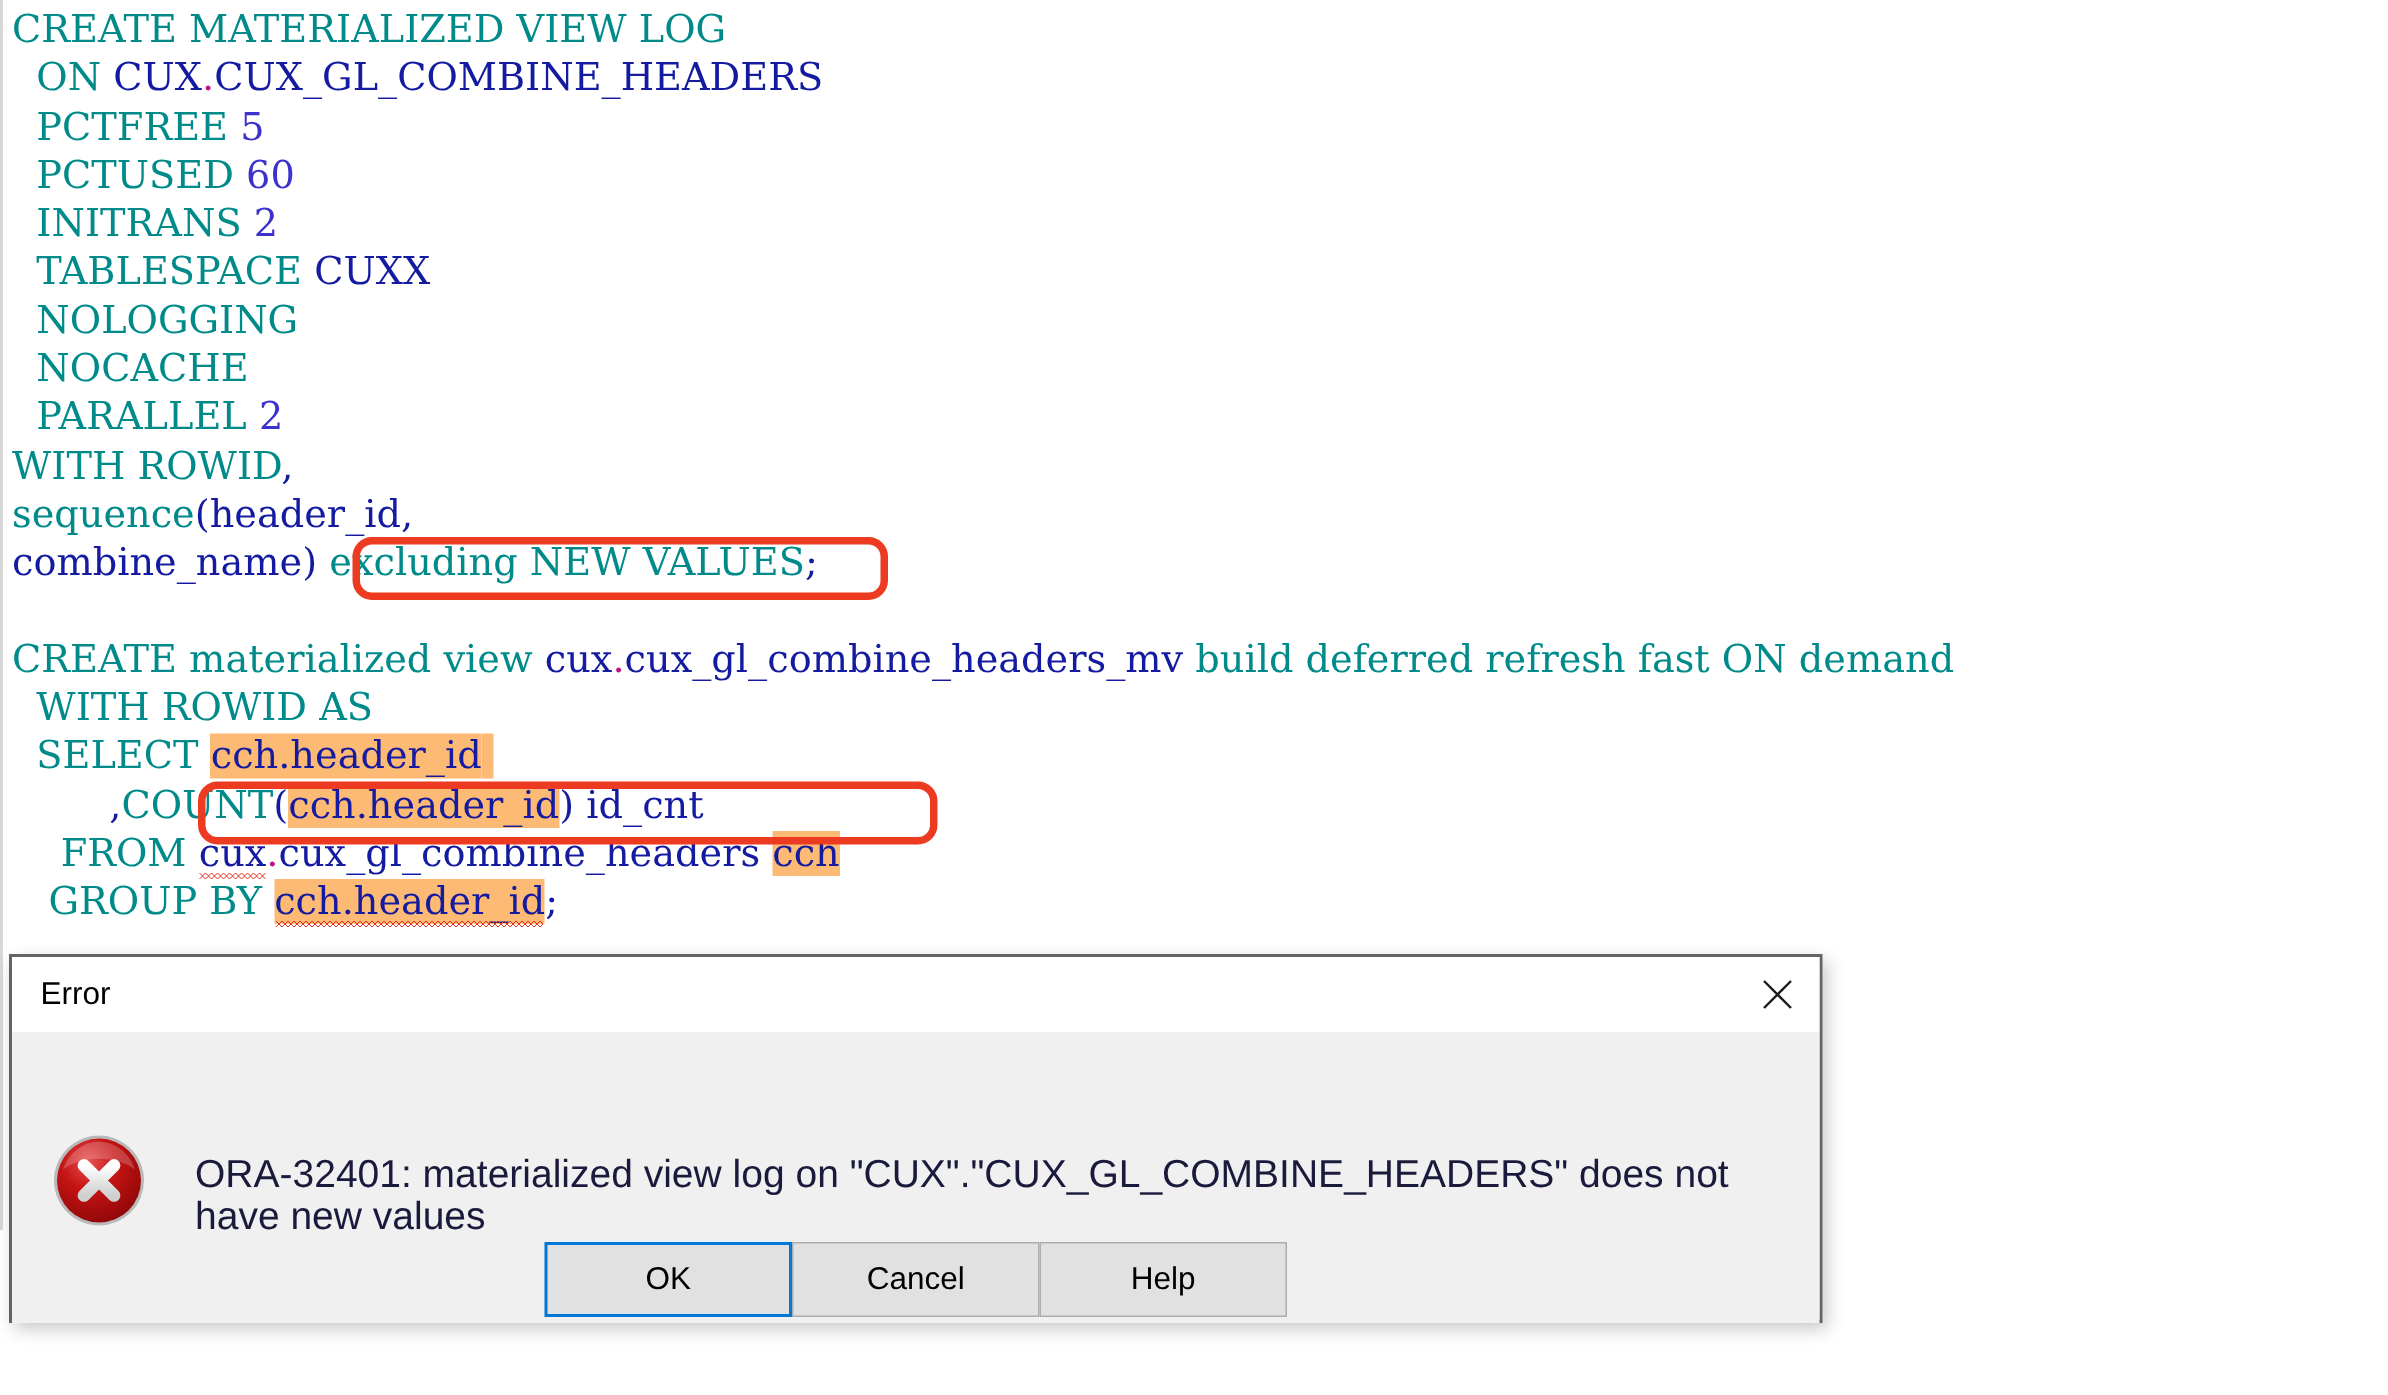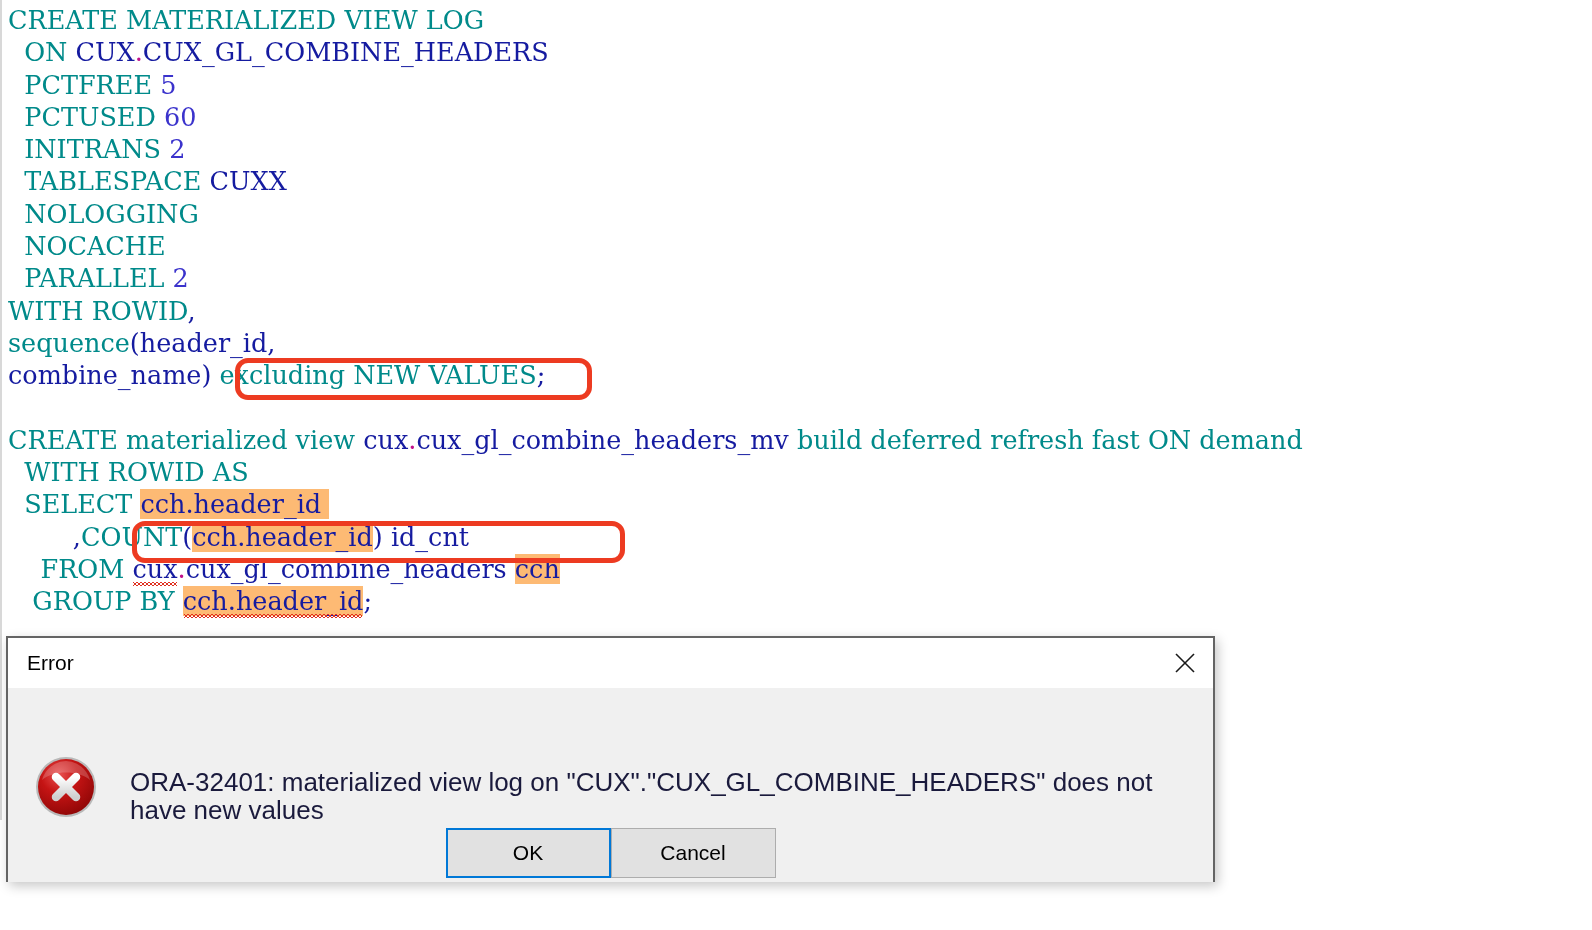--- a/index.html
+++ b/index.html
@@ -214,17 +214,18 @@
           <line x1="41" y1="21" x2="21" y2="41"></line>
         </g>
       </svg>
     </div>
 
     <div id="error-message">ORA-32401: materialized view log on "CUX"."CUX_GL_COMBINE_HEADERS" does not have new values</div>
 
     <div id="dialog-buttons">
       <button class="dlg-btn focused">OK</button>
       <button class="dlg-btn">Cancel</button>
+      <button class="dlg-btn">Help</button>
     </div>
 
   </div>
 
 </div>
 
 </body></html>

